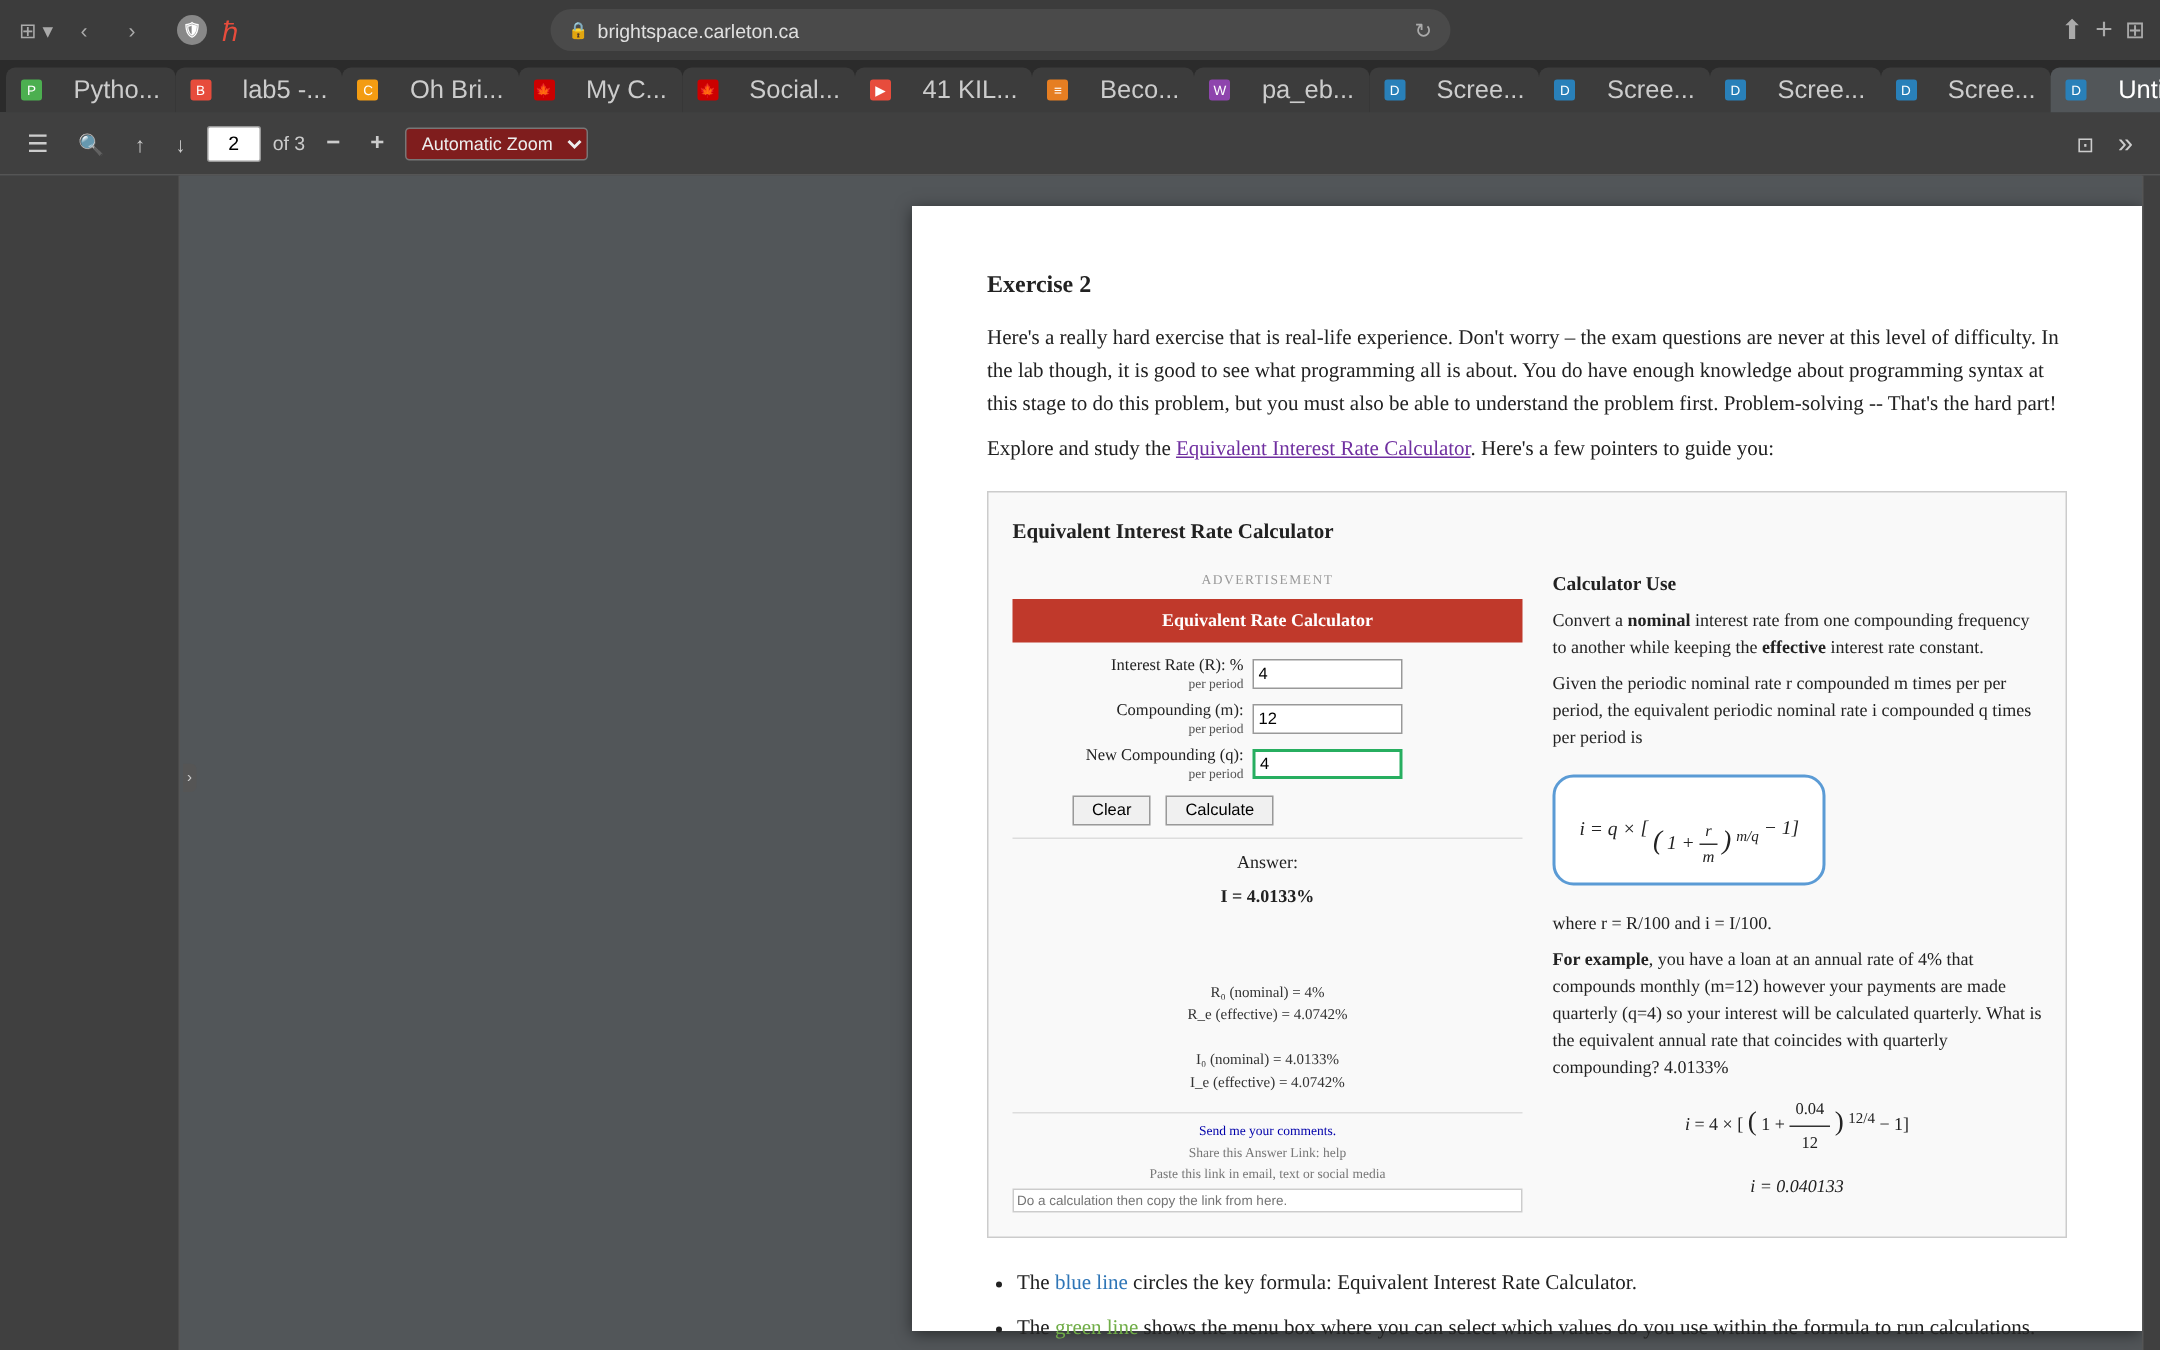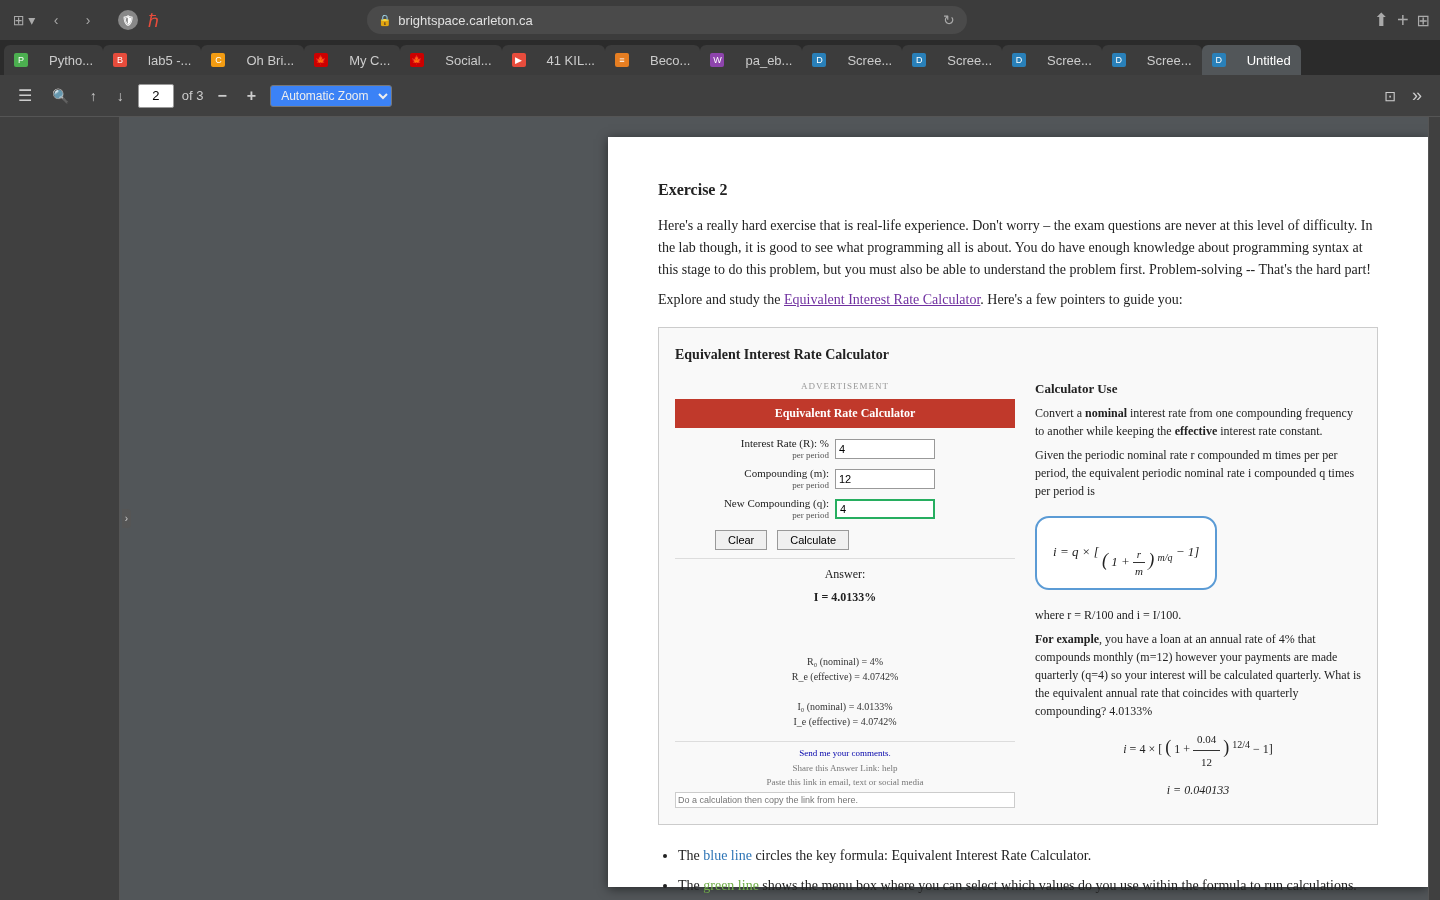--- a/index.html
+++ b/index.html
@@ -60,21 +60,21 @@
       border-radius: 6px 6px 0 0;
       cursor: pointer;
       max-width: 130px;
       white-space: nowrap;
       overflow: hidden;
       text-overflow: ellipsis;
       flex-shrink: 0;
     }
     .tab.active { background: #525659; color: #fff; }
     .tab-favicon { width: 14px; height: 14px; flex-shrink: 0; border-radius: 2px; display: flex; align-items: center; justify-content: center; font-size: 9px; }
-    .tab-label { overflow: hidden; text-overflow: ellipsis; font-size: 13px; padding-left: 16px; }
+    .tab-label { overflow: hidden; text-overflow: ellipsis; font-size: 17px; padding-left: 16px; }
 
     
     .pdf-toolbar {
       background: #404040;
       height: 42px;
       display: flex;
       align-items: center;
       padding: 0 12px;
       gap: 8px;
       border-bottom: 1px solid #555;
@@ -84,21 +84,21 @@
       font-size: 14px; cursor: pointer; padding: 4px 6px;
       border-radius: 3px;
     }
     .page-input {
       width: 36px; height: 24px; text-align: center;
       background: #fff; border: 1px solid #999;
       font-size: 13px; border-radius: 2px;
     }
     .page-sep { color: #ccc; font-size: 13px; }
     .zoom-select {
-      background: #3b82f6; border: 1px solid #777; color: #eee;
+      background: #7f1d1d; border: 1px solid #777; color: #eee;
       font-size: 12px; padding: 2px 6px; border-radius: 3px;
       cursor: pointer;
     }
     .pdf-toolbar-right { margin-left: auto; display: flex; gap: 4px; }
 
     
     .main-area {
       display: flex;
       height: calc(900px - 40px - 35px - 42px);
       background: #525659;

